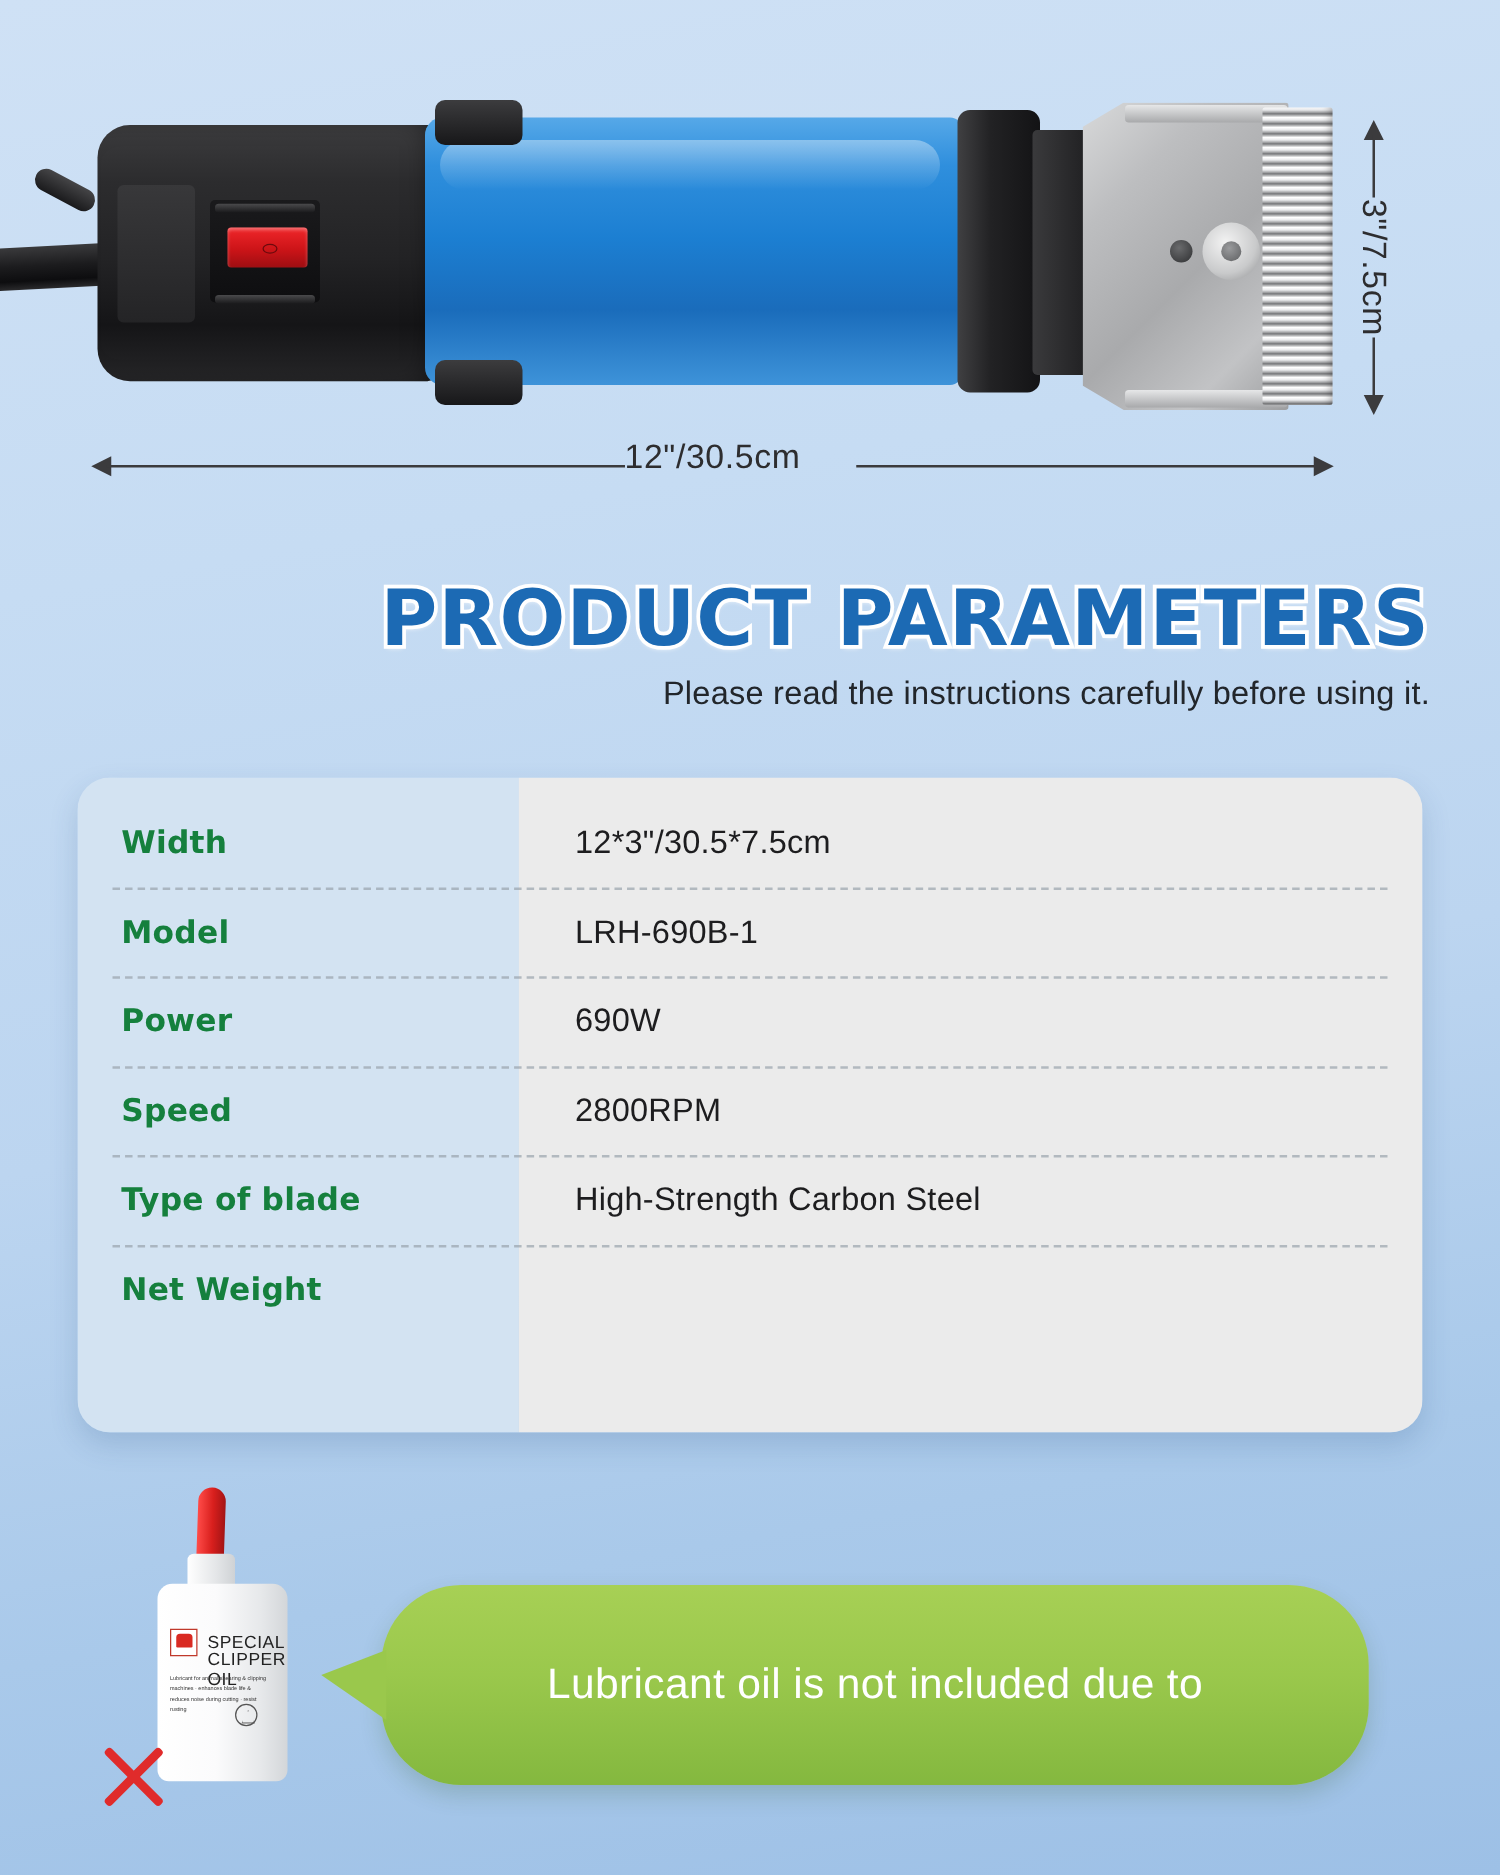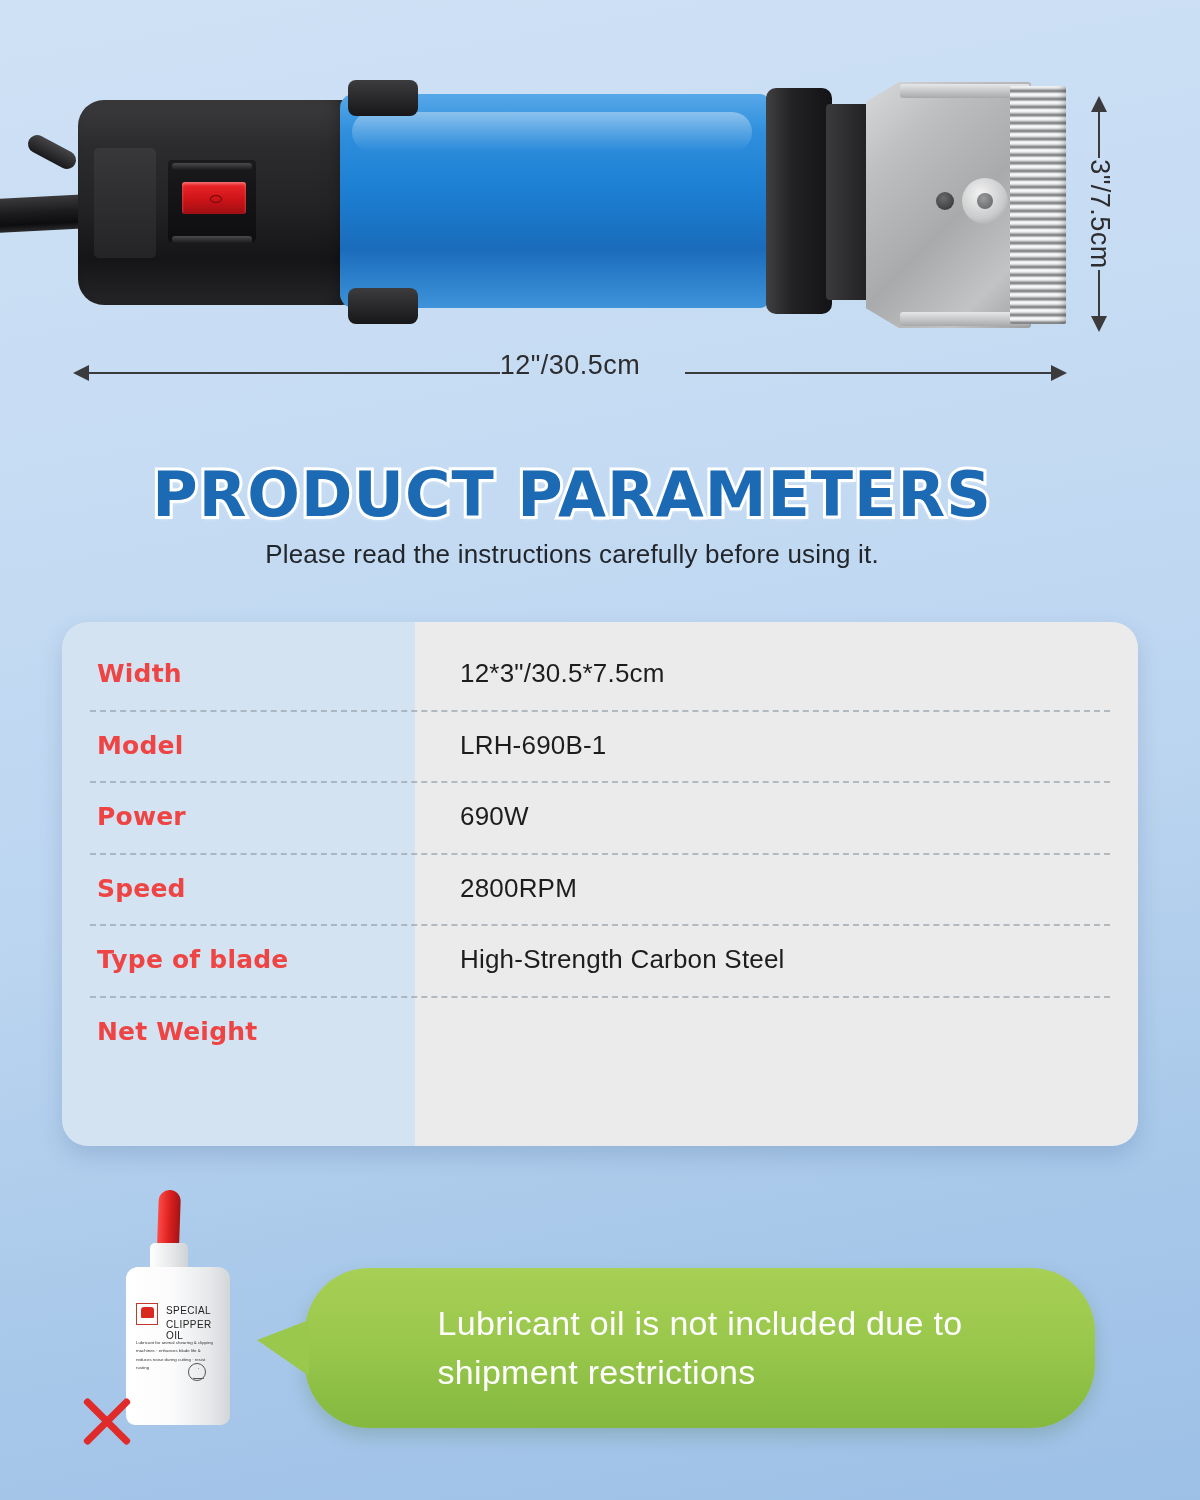--- a/index.html
+++ b/index.html
@@ -233,21 +233,21 @@
     font-size: 27px;
     color: #2d2d2f;
     letter-spacing: .5px;
   }
 
   
   .heading-block {
     position: absolute;
     left: 0; top: 462px;
     width: 1144px;
-    text-align: center;
+    text-align: right;
   }
   .main-title {
     font-family: "DejaVu Sans", sans-serif;
     font-size: 62px;
     font-weight: bold;
     letter-spacing: 1px;
     color: #1c6ab4;
     -webkit-text-stroke: 6px #ffffff;
     paint-order: stroke fill;
     text-shadow: 0 2px 4px rgba(255,255,255,.9);
@@ -295,21 +295,21 @@
     left: 28px; right: 28px; top: 0;
     border-top: 2px dashed #9aa4ad;
     opacity: .7;
   }
   .spec-label {
     width: 353px;
     padding-left: 35px;
     font-family: "DejaVu Sans", sans-serif;
     font-size: 25px;
     font-weight: bold;
-    color: #ef4444;
+    color: #15803d;
     letter-spacing: .2px;
   }
   .spec-value {
     flex: 1;
     padding-left: 45px;
     font-size: 26px;
     color: #1d1d1f;
     letter-spacing: .2px;
   }
 
@@ -352,21 +352,21 @@
     content: "";
     position: absolute;
     left: 4px; top: 3px;
     width: 13px; height: 11px;
     background: #d92a22;
     border-radius: 3px 3px 1px 1px;
   }
   .bottle-title1, .bottle-title2 {
     position: absolute;
     left: 40px;
-    font-size: 10px;
+    font-size: 14px;
     color: #222;
     letter-spacing: .4px;
   }
   .bottle-title1 { top: 38px; }
   .bottle-title2 { top: 52px; }
   .bottle-fine {
     position: absolute;
     left: 10px; top: 72px;
     width: 80px;
     font-size: 4.4px;
@@ -528,15 +528,14 @@
 
 <div class="red-x">
   <span></span>
   <span></span>
 </div>
 
 <div class="bubble">
   <div class="bubble-tail"></div>
   <div class="bubble-text">
     <span>Lubricant oil is not included due to</span><br>
-    <span>shipment restrictions</span>
   </div>
 </div>
 
 </body></html>

